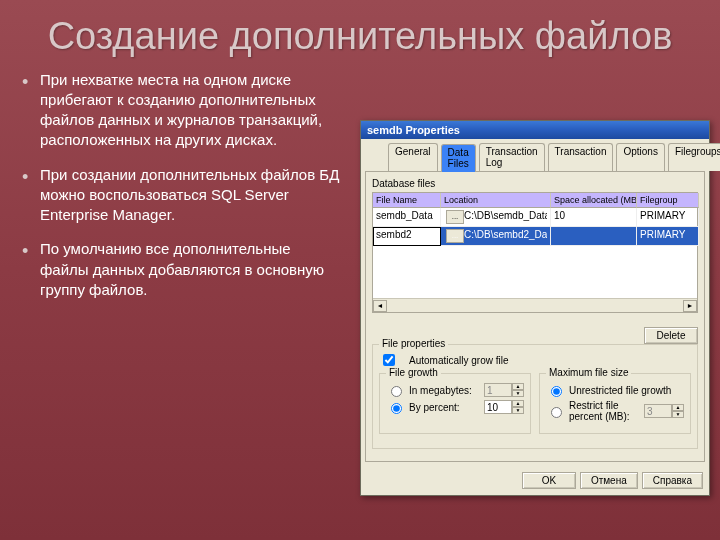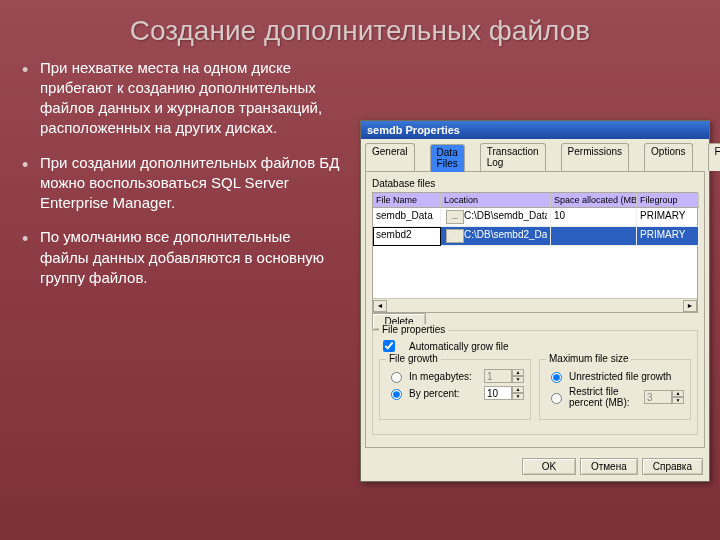--- a/index.html
+++ b/index.html
@@ -8,21 +8,21 @@
     width: 720px;
     height: 540px;
     background: linear-gradient(180deg, #9a4a52 0%, #8c3b44 50%, #7e3039 100%);
     font-family: Arial, sans-serif;
     overflow: hidden;
     position: relative;
   }
   .slide-title {
     text-align: center;
     color: #d8c8c8;
-    font-size: 28px;
+    font-size: 38px;
     font-weight: normal;
     padding: 14px 20px 10px;
     line-height: 1.2;
     text-shadow: 1px 1px 2px rgba(0,0,0,0.3);
   }
   .content-row { display: flex; padding: 0 20px; }
   .bullets { width: 320px; color: #fff; font-size: 15px; line-height: 1.35; }
   .bullets ul { list-style: none; padding-left: 20px; margin:0; }
   .bullets li { position: relative; margin-bottom: 14px; }
   .bullets li::before {
@@ -47,22 +47,23 @@
     background: linear-gradient(180deg, #3a78d6 0%, #2a5fc0 45%, #1d4aa0 100%);
     color: #fff;
     padding: 3px 6px;
     font-size: 11px;
     font-weight: bold;
     display: flex; align-items: center;
   }
   .tabsrow {
     display: flex;
     padding: 4px 4px 0 4px;
-    gap: 16px;
+    gap: 4px;
     font-size: 10px;
+    margin-left: 23px;
   }
   .tab {
     border: 1px solid #aca899;
     border-bottom: none;
     background: #ece9d8;
     padding: 2px 6px;
     border-radius: 3px 3px 0 0;
     margin-right: -1px;
     cursor: default;
   }
@@ -128,21 +129,21 @@
     background: #ece9d8;
     border: 1px solid #aca899;
     box-shadow: inset 1px 1px 0 #fff, inset -1px -1px 0 #cac7b7;
     padding: 2px 10px;
     font-size: 10px;
     font-family: Tahoma, sans-serif;
     cursor: default;
     min-width: 54px;
     text-align: center;
   }
-  .row-end { display:flex; margin-top:0; }
+  .row-end { display:flex; justify-content:flex-end; margin-top:14px; }
   .chk { display:flex; align-items:center; gap:11px; margin-bottom:4px; font-size:10px; }
   .chk input { width:12px; height:12px; }
   .twocol { display:flex; gap:8px; }
   .twocol .fieldset { flex:1; }
   .radio-row { display:flex; align-items:center; justify-content:space-between; margin:3px 0; font-size:10px; }
   .radio-row label { display:flex; align-items:center; gap:4px; }
   .radio-row input[type=radio] { width:11px; height:11px; }
   .spin {
     display:flex;
   }
@@ -176,21 +177,21 @@
 
 <div class="dialog">
   <div class="titlebar">
     <span>semdb Properties</span>
   </div>
 
   <div class="tabsrow">
     <div class="tab">General</div>
     <div class="tab active">Data Files</div>
     <div class="tab">Transaction Log</div>
-    <div class="tab">Permissions</div>
+    <div class="tab">Transaction</div>
     <div class="tab">Options</div>
     <div class="tab">Filegroups</div>
   </div>
 
   <div class="panel">
     <div style="font-size:10px; margin-bottom:3px;">Database files</div>
 
     <div class="grid">
       <div class="grid-head">
         <div>File Name</div>

